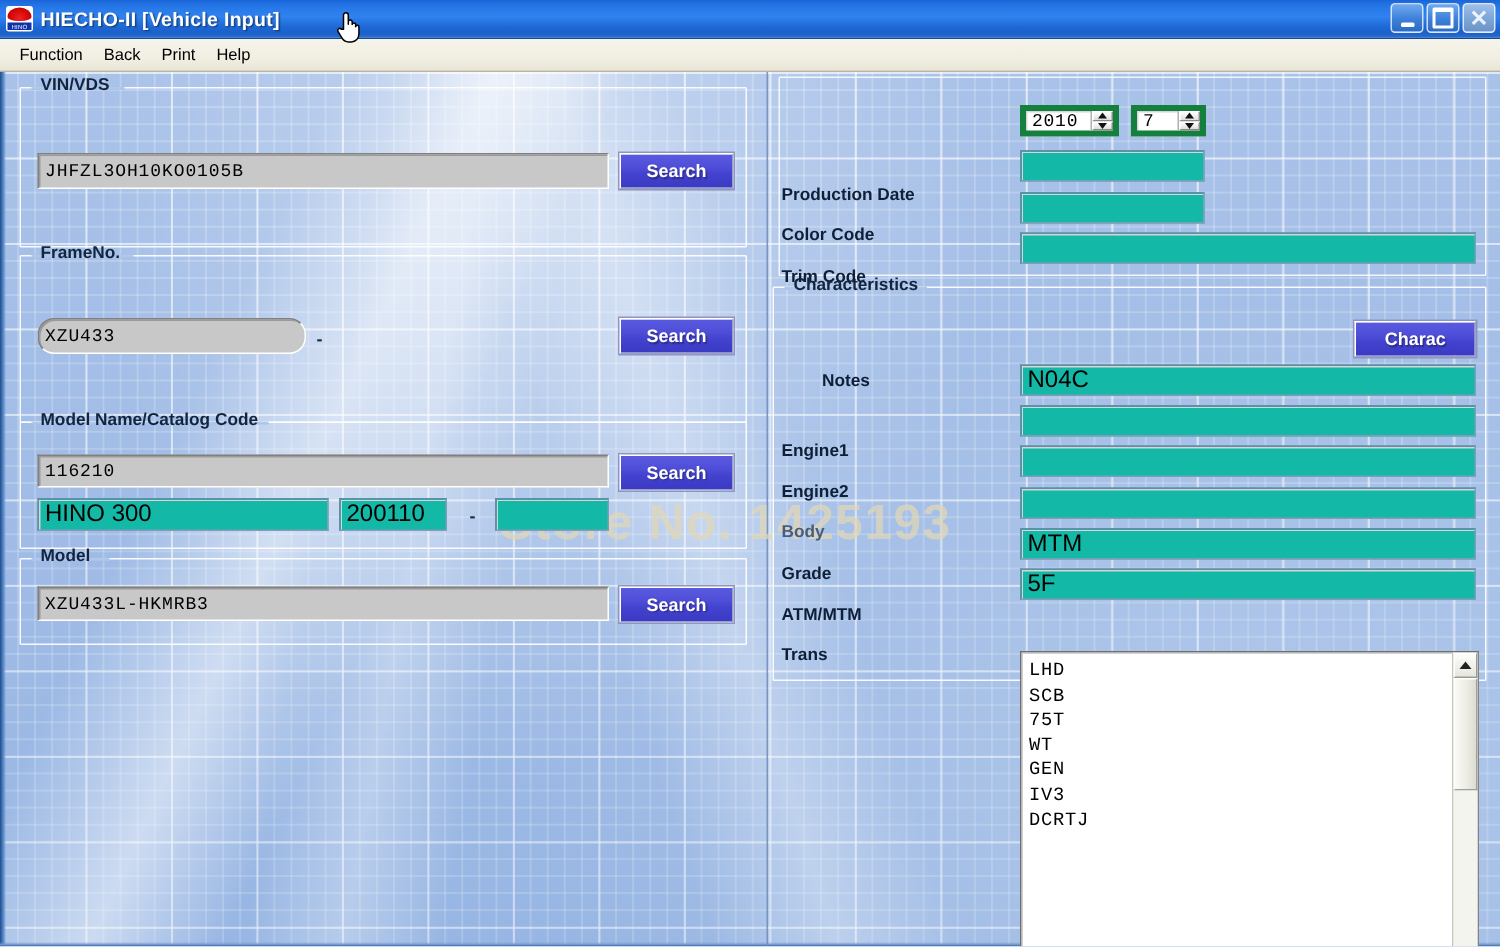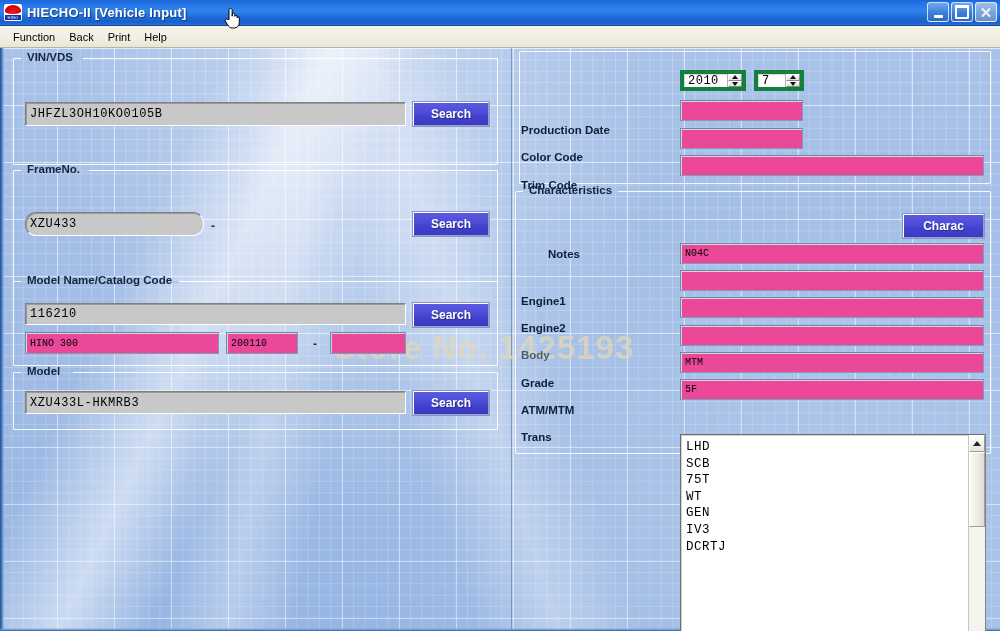--- a/index.html
+++ b/index.html
@@ -182,29 +182,29 @@
   }
   .glegend-mask {
     position: absolute; top: -1px; left: 7px;
     height: 2px;
     background: linear-gradient(to bottom, #b4cbea, #a9c2e7);
   }
 
   
   .fld {
     position: absolute;
-    background: #ec4899;
+    background: #14b8a6;
     border: 1px solid #7f9db9;
     border-top-color: #6b8aa8;
     border-left-color: #6b8aa8;
-    font-size: 10px;
+    font-size: 16px;
     color: #000;
     padding: 0 4px;
     display: flex; align-items: center;
-    font-family: Liberation Mono, monospace;
+    font-family: Liberation Sans, sans-serif;
     overflow: hidden;
     white-space: nowrap;
   }
   .fld.ro {
     background: #c8c8c8;
     color: #000;
     font-family: "Liberation Mono", monospace;
     font-size: 12px;
     letter-spacing: 0.6px;
     border: 1px solid #ffffff;

